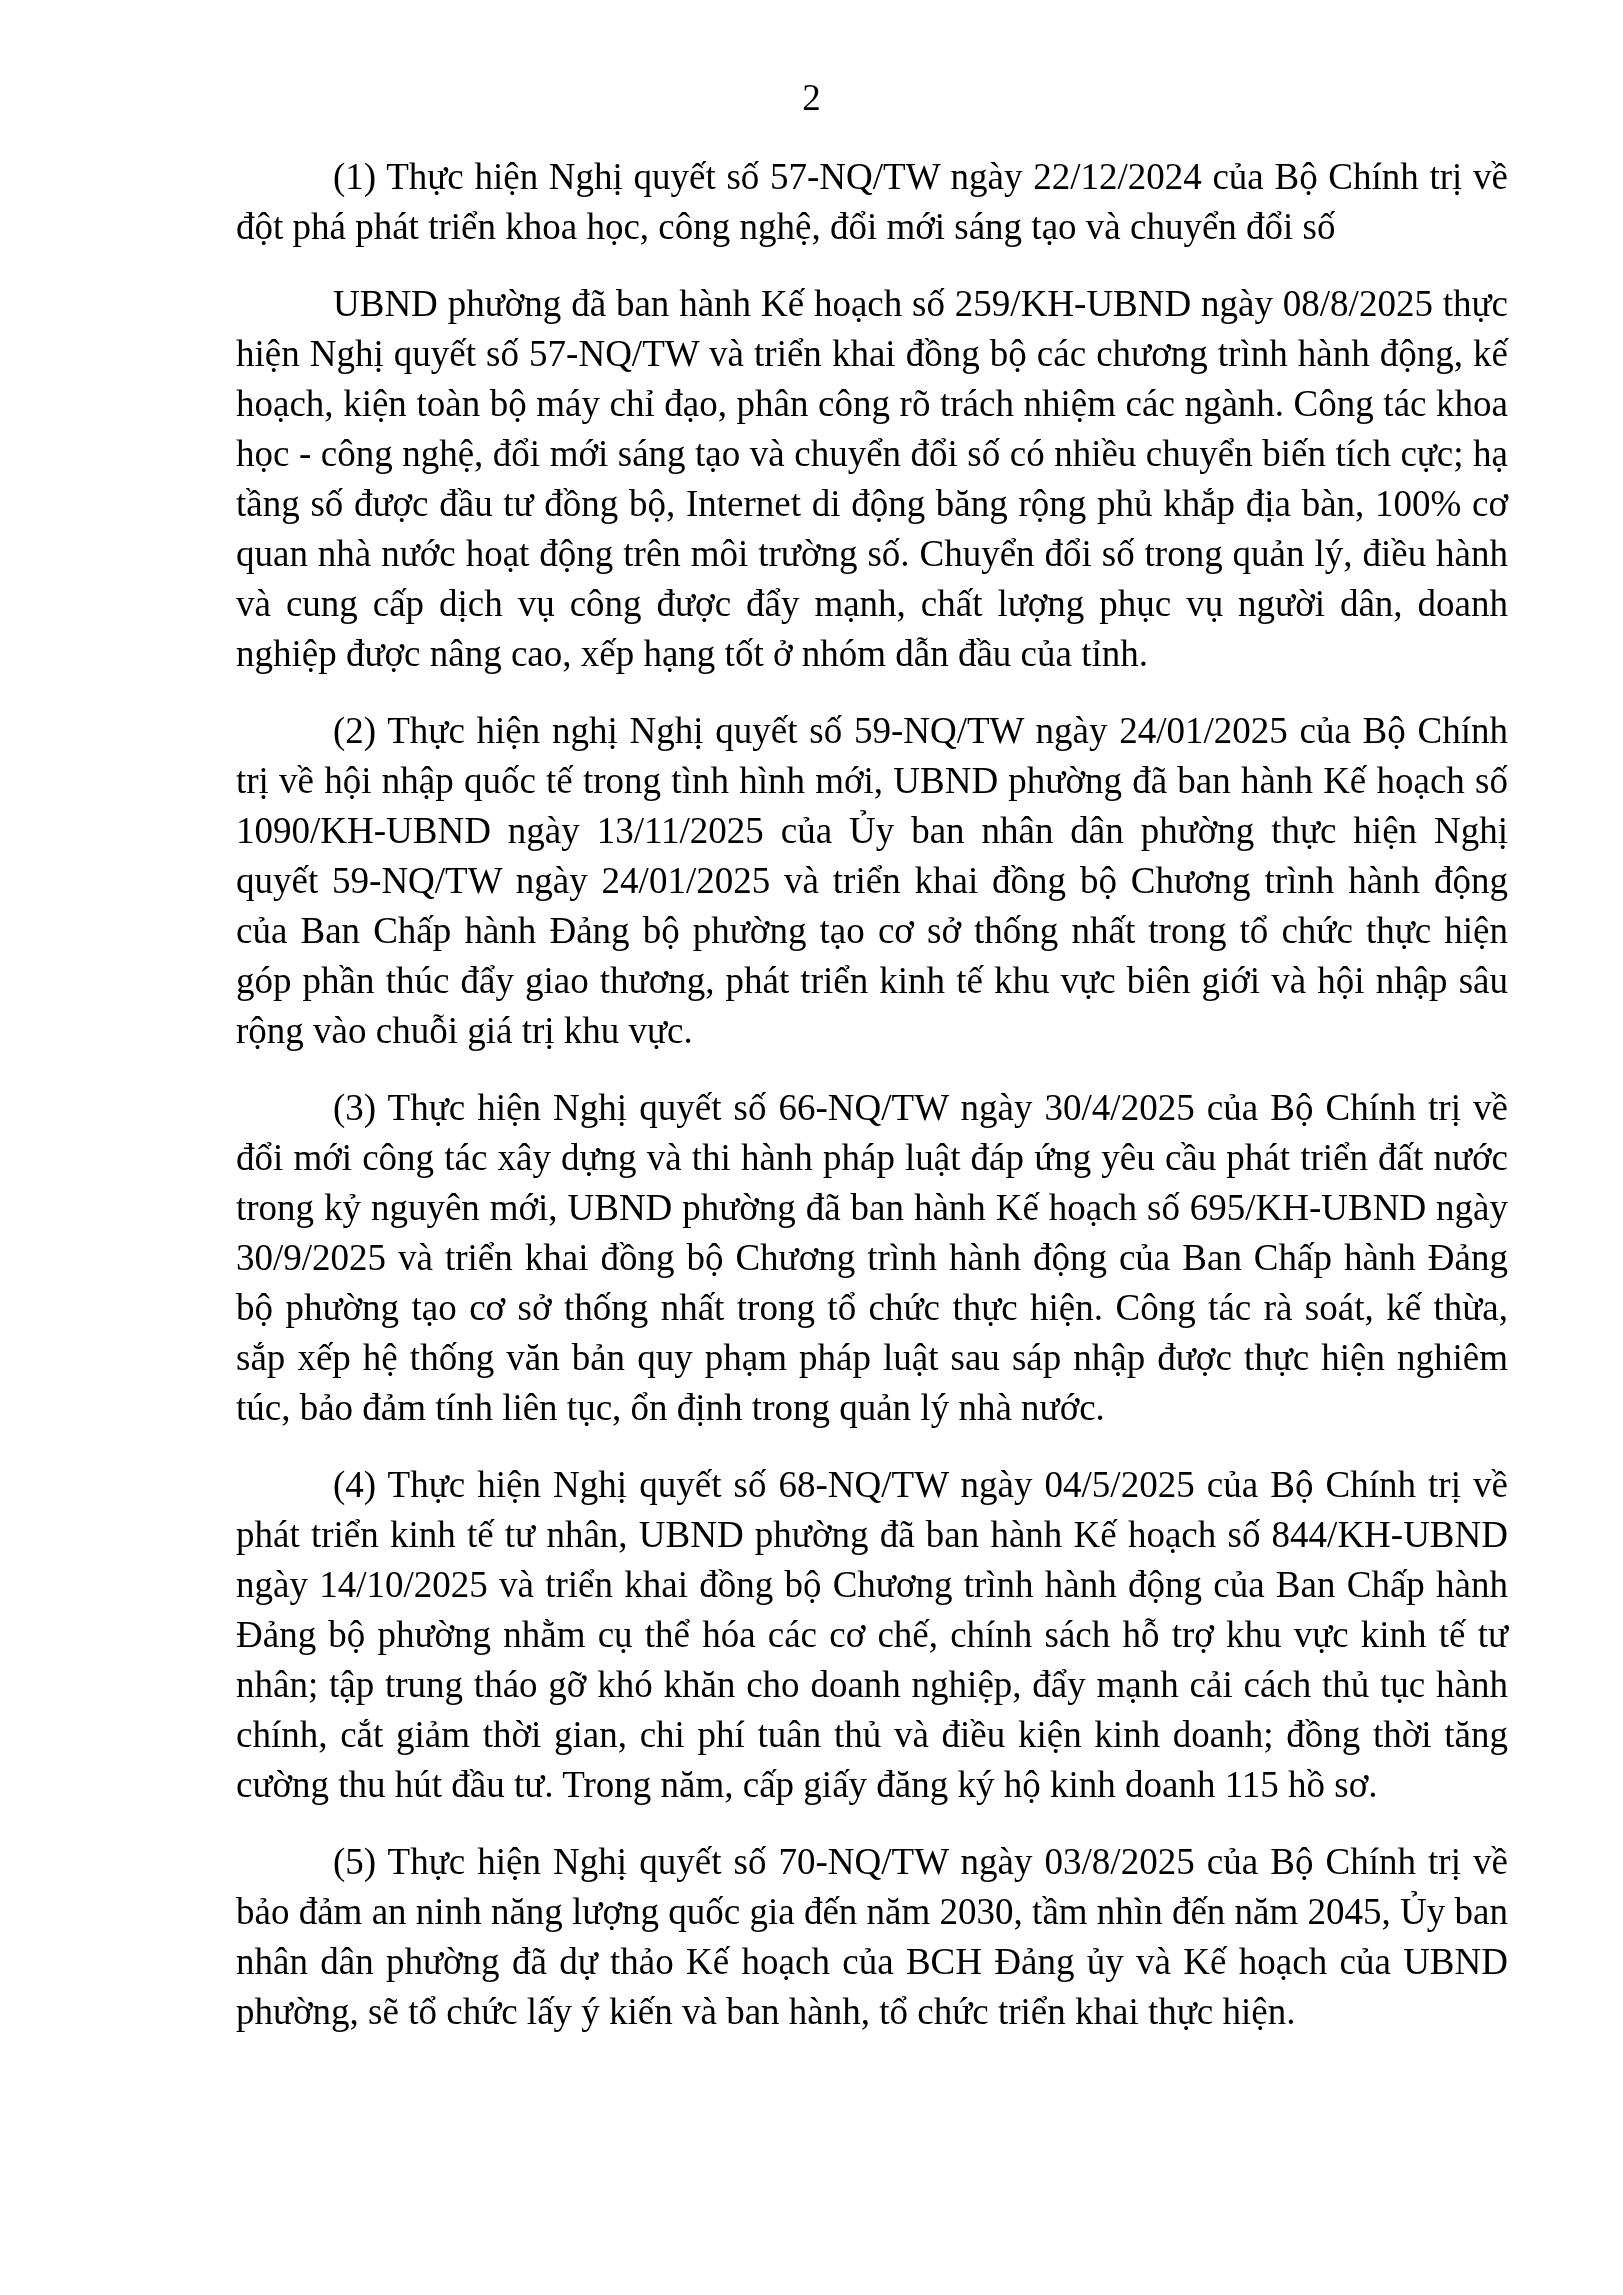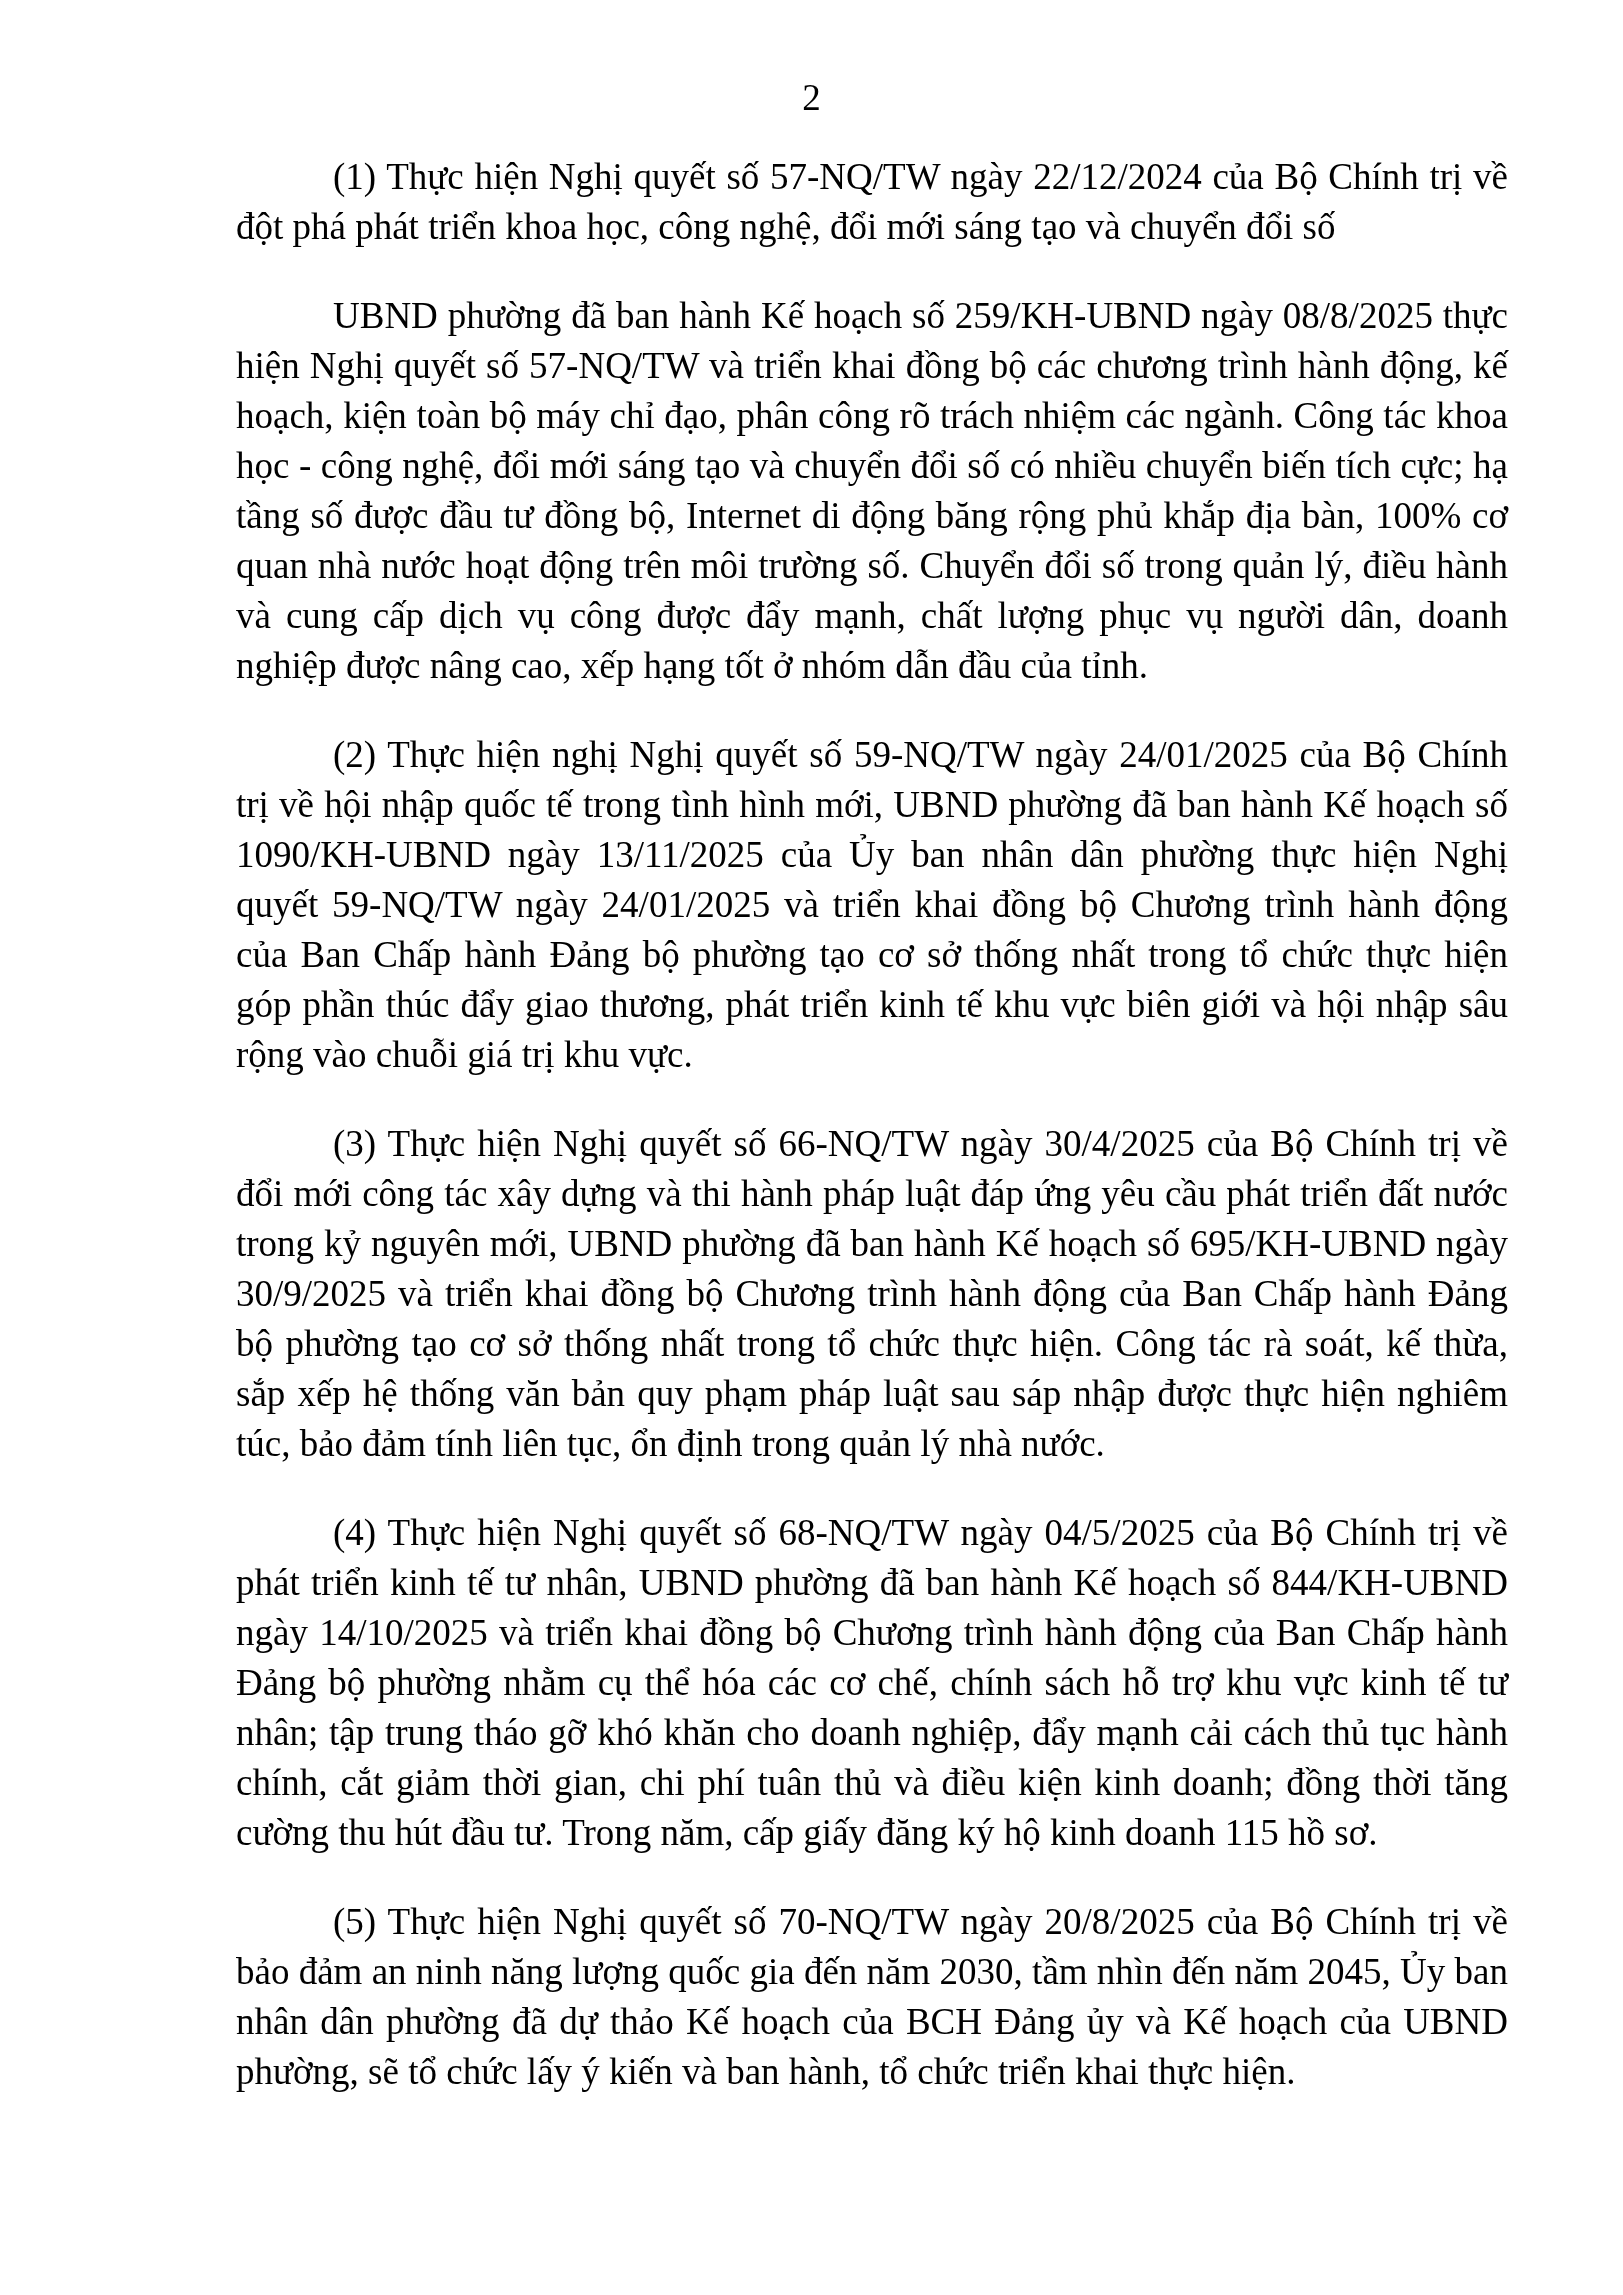--- a/index.html
+++ b/index.html
@@ -34,30 +34,30 @@
       line-height: 50px;
       text-align: justify;
     }
     .para {
       margin: 0;
       padding: 0;
       text-indent: 97px;
       font-family: Liberation Serif, serif;
     }
     .para + .para {
-      margin-top: 39px;
+      margin-top: 27px;
     }
   </style>
 </head>
 <body>
 
 <div class="page">
   <div class="page-number">2</div>
   <div class="doc-body" id="doc-body">
       <p class="para">(1) Thực hiện Nghị quyết số 57-NQ/TW ngày 22/12/2024 của Bộ Chính trị về đột phá phát triển khoa học, công nghệ, đổi mới sáng tạo và chuyển đổi số</p>
       <p class="para">UBND phường đã ban hành Kế hoạch số 259/KH-UBND ngày 08/8/2025 thực hiện Nghị quyết số 57-NQ/TW và triển khai đồng bộ các chương trình hành động, kế hoạch, kiện toàn bộ máy chỉ đạo, phân công rõ trách nhiệm các ngành. Công tác khoa học - công nghệ, đổi mới sáng tạo và chuyển đổi số có nhiều chuyển biến tích cực; hạ tầng số được đầu tư đồng bộ, Internet di động băng rộng phủ khắp địa bàn, 100% cơ quan nhà nước hoạt động trên môi trường số. Chuyển đổi số trong quản lý, điều hành và cung cấp dịch vụ công được đẩy mạnh, chất lượng phục vụ người dân, doanh nghiệp được nâng cao, xếp hạng tốt ở nhóm dẫn đầu của tỉnh.</p>
       <p class="para">(2) Thực hiện nghị Nghị quyết số 59-NQ/TW ngày 24/01/2025 của Bộ Chính trị về hội nhập quốc tế trong tình hình mới, UBND phường đã ban hành Kế hoạch số 1090/KH-UBND ngày 13/11/2025 của Ủy ban nhân dân phường thực hiện Nghị quyết 59-NQ/TW ngày 24/01/2025 và triển khai đồng bộ Chương trình hành động của Ban Chấp hành Đảng bộ phường tạo cơ sở thống nhất trong tổ chức thực hiện góp phần thúc đẩy giao thương, phát triển kinh tế khu vực biên giới và hội nhập sâu rộng vào chuỗi giá trị khu vực.</p>
       <p class="para">(3) Thực hiện Nghị quyết số 66-NQ/TW ngày 30/4/2025 của Bộ Chính trị về đổi mới công tác xây dựng và thi hành pháp luật đáp ứng yêu cầu phát triển đất nước trong kỷ nguyên mới, UBND phường đã ban hành Kế hoạch số 695/KH-UBND ngày 30/9/2025 và triển khai đồng bộ Chương trình hành động của Ban Chấp hành Đảng bộ phường tạo cơ sở thống nhất trong tổ chức thực hiện. Công tác rà soát, kế thừa, sắp xếp hệ thống văn bản quy phạm pháp luật sau sáp nhập được thực hiện nghiêm túc, bảo đảm tính liên tục, ổn định trong quản lý nhà nước.</p>
       <p class="para">(4) Thực hiện Nghị quyết số 68-NQ/TW ngày 04/5/2025 của Bộ Chính trị về phát triển kinh tế tư nhân, UBND phường đã ban hành Kế hoạch số 844/KH-UBND ngày 14/10/2025  và triển khai đồng bộ Chương trình hành động của Ban Chấp hành Đảng bộ phường nhằm cụ thể hóa các cơ chế, chính sách hỗ trợ khu vực kinh tế tư nhân; tập trung tháo gỡ khó khăn cho doanh nghiệp, đẩy mạnh cải cách thủ tục hành chính, cắt giảm thời gian, chi phí tuân thủ và điều kiện kinh doanh; đồng thời tăng cường thu hút đầu tư. Trong năm, cấp giấy đăng ký hộ kinh doanh 115 hồ sơ.</p>
-      <p class="para">(5) Thực hiện Nghị quyết số 70-NQ/TW ngày 20/8/2025 của Bộ Chính trị về bảo đảm an ninh năng lượng quốc gia đến năm 2030, tầm nhìn đến năm 2045, Ủy ban nhân dân phường đã dự thảo Kế hoạch của BCH Đảng ủy và Kế hoạch của UBND phường, sẽ tổ chức lấy ý kiến và ban hành, tổ chức triển khai thực hiện.</p>
+      <p class="para">(5) Thực hiện Nghị quyết số 70-NQ/TW ngày 03/8/2025 của Bộ Chính trị về bảo đảm an ninh năng lượng quốc gia đến năm 2030, tầm nhìn đến năm 2045, Ủy ban nhân dân phường đã dự thảo Kế hoạch của BCH Đảng ủy và Kế hoạch của UBND phường, sẽ tổ chức lấy ý kiến và ban hành, tổ chức triển khai thực hiện.</p>
     </div>
 </div>
 
 
 </body></html>

